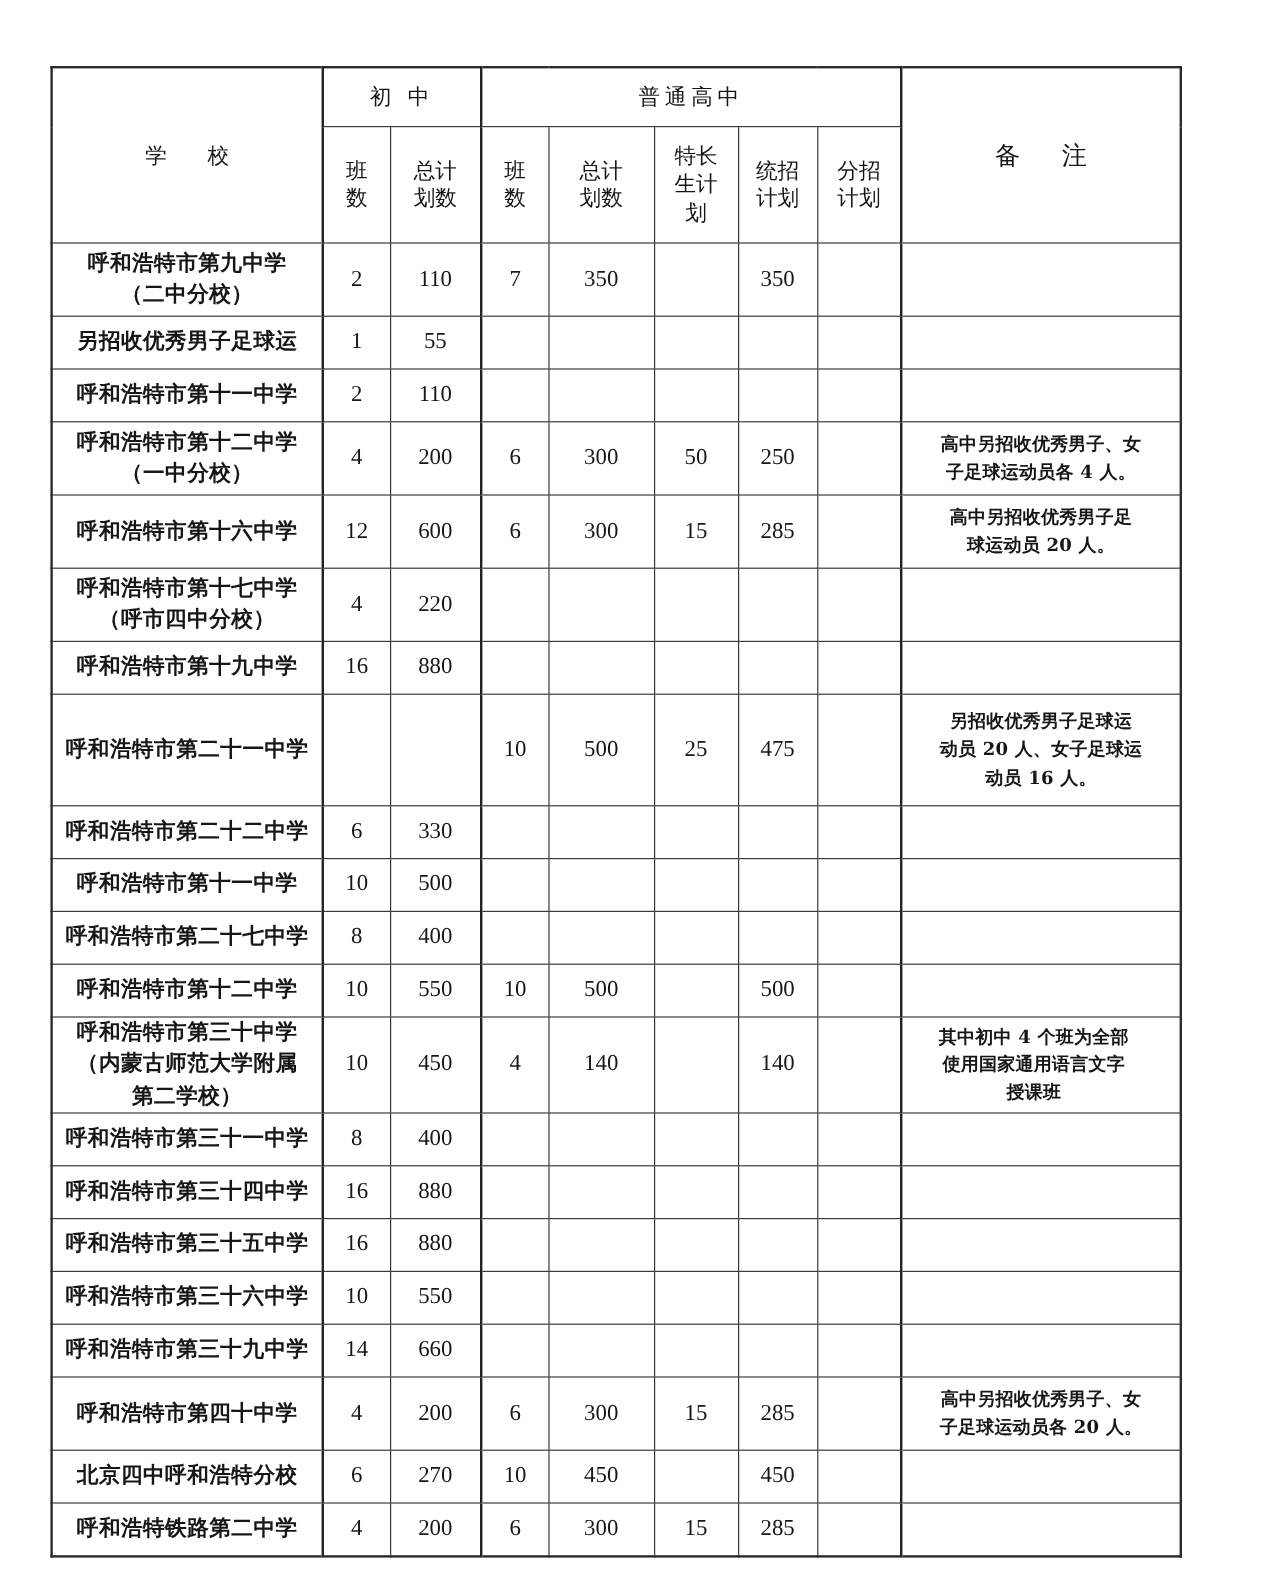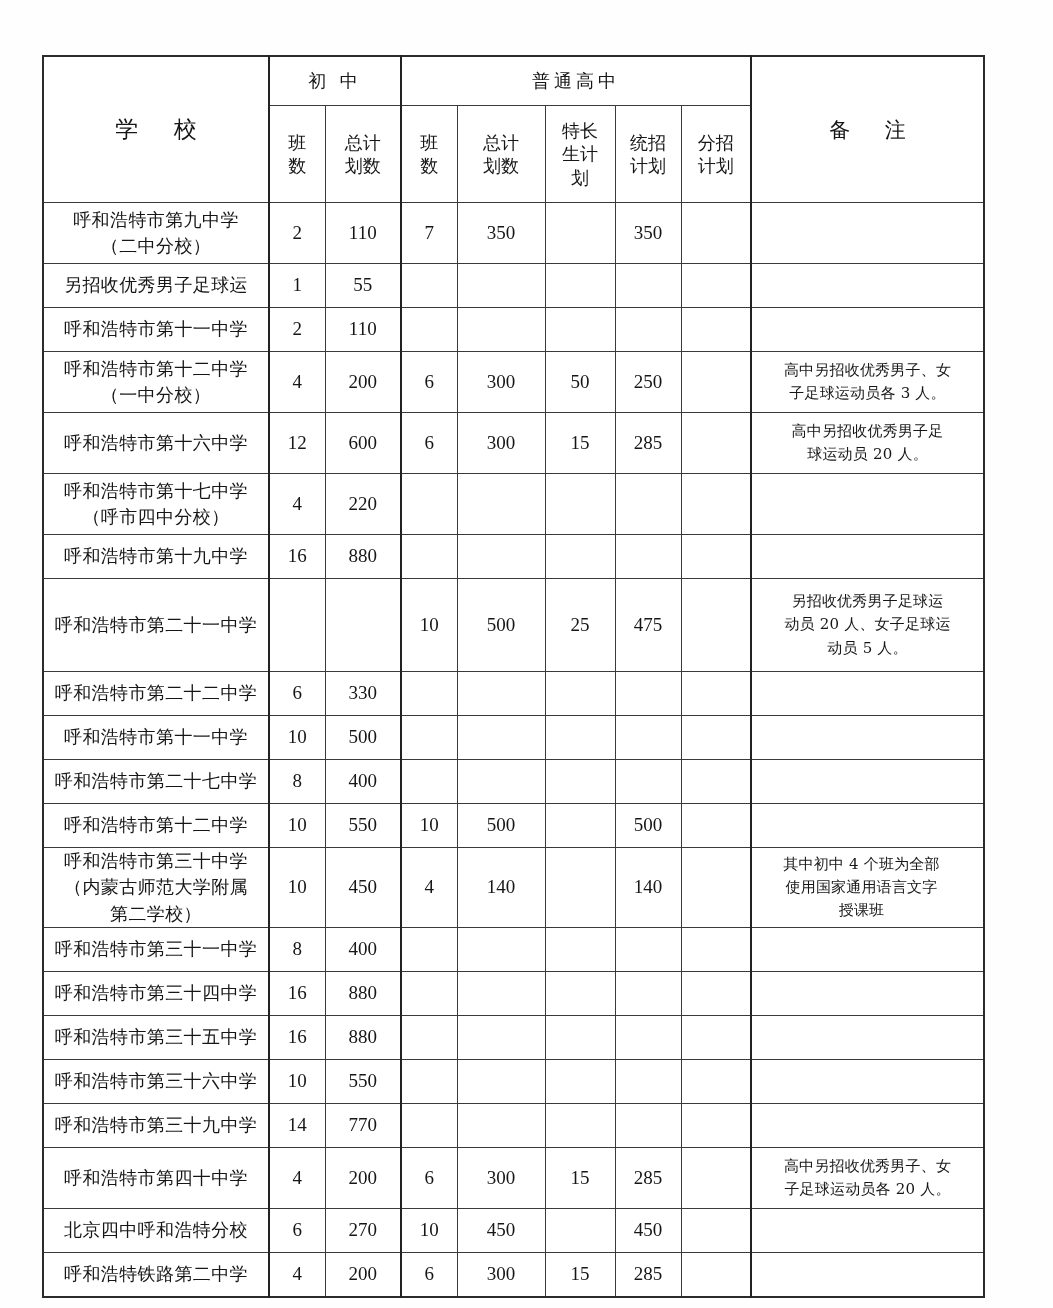--- a/index.html
+++ b/index.html
@@ -59,21 +59,21 @@
   col.c-hs-fen  { width: 70px;  }
   col.c-remark  { width: 233px; }
 
   
   .hdr-group {
     height: 48px;
     font-size: 18px;
     letter-spacing: 4px;
   }
   .hdr-school {
-    font-size: 23px;
+    font-size: 18px;
     letter-spacing: 14px;
     text-indent: 14px;
   }
   .hdr-remark {
     font-size: 21px;
     letter-spacing: 14px;
     text-indent: 14px;
   }
   .hdr-sub {
     height: 96px;
@@ -111,21 +111,21 @@
     line-height: 1.55;
     letter-spacing: 0.2px;
   }
   td.remark.center { text-align: center; padding-left: 6px; padding-right: 18px; }
 
   .r-1line { height: 44px; }
   .r-2line { height: 61px; }
   .r-3line { height: 80px; }
   .r-tall  { height: 93px; }
 
-  .sub { display: block; }
+  .sub { display: block; font-weight: bold; }
 </style>
 </head>
 <body>
 
 <div id="page">
   <div id="table-wrap">
     <table class="plan-table">
       <colgroup>
         <col class="c-school">
           <col class="c-jc-cls">
@@ -224,21 +224,21 @@
             </td>
             <td class="num sep-left">4</td>
             <td class="num sep-right">200</td>
             <td class="num">6</td>
             <td class="num">300</td>
             <td class="num">50</td>
             <td class="num">250</td>
             <td class="num sep-right"></td>
             <td class="remark">
               <span class="sub">高中另招收优秀男子、女</span>
-              <span class="sub">子足球运动员各 3 人。</span>
+              <span class="sub">子足球运动员各 4 人。</span>
             </td>
           </tr>
           <tr class="r-2line">
             <td class="school">
               <span class="sub">呼和浩特市第十六中学</span>
             </td>
             <td class="num sep-left">12</td>
             <td class="num sep-right">600</td>
             <td class="num">6</td>
             <td class="num">300</td>
@@ -284,21 +284,21 @@
             <td class="num sep-left"></td>
             <td class="num sep-right"></td>
             <td class="num">10</td>
             <td class="num">500</td>
             <td class="num">25</td>
             <td class="num">475</td>
             <td class="num sep-right"></td>
             <td class="remark">
               <span class="sub">另招收优秀男子足球运</span>
               <span class="sub">动员 20 人、女子足球运</span>
-              <span class="sub">动员 5 人。</span>
+              <span class="sub">动员 16 人。</span>
             </td>
           </tr>
           <tr class="r-1line">
             <td class="school">
               <span class="sub">呼和浩特市第二十二中学</span>
             </td>
             <td class="num sep-left">6</td>
             <td class="num sep-right">330</td>
             <td class="num"></td>
             <td class="num"></td>
@@ -415,21 +415,21 @@
             <td class="num"></td>
             <td class="num"></td>
             <td class="num sep-right"></td>
             <td class="remark"></td>
           </tr>
           <tr class="r-1line">
             <td class="school">
               <span class="sub">呼和浩特市第三十九中学</span>
             </td>
             <td class="num sep-left">14</td>
-            <td class="num sep-right">770</td>
+            <td class="num sep-right">660</td>
             <td class="num"></td>
             <td class="num"></td>
             <td class="num"></td>
             <td class="num"></td>
             <td class="num sep-right"></td>
             <td class="remark"></td>
           </tr>
           <tr class="r-2line">
             <td class="school">
               <span class="sub">呼和浩特市第四十中学</span>

